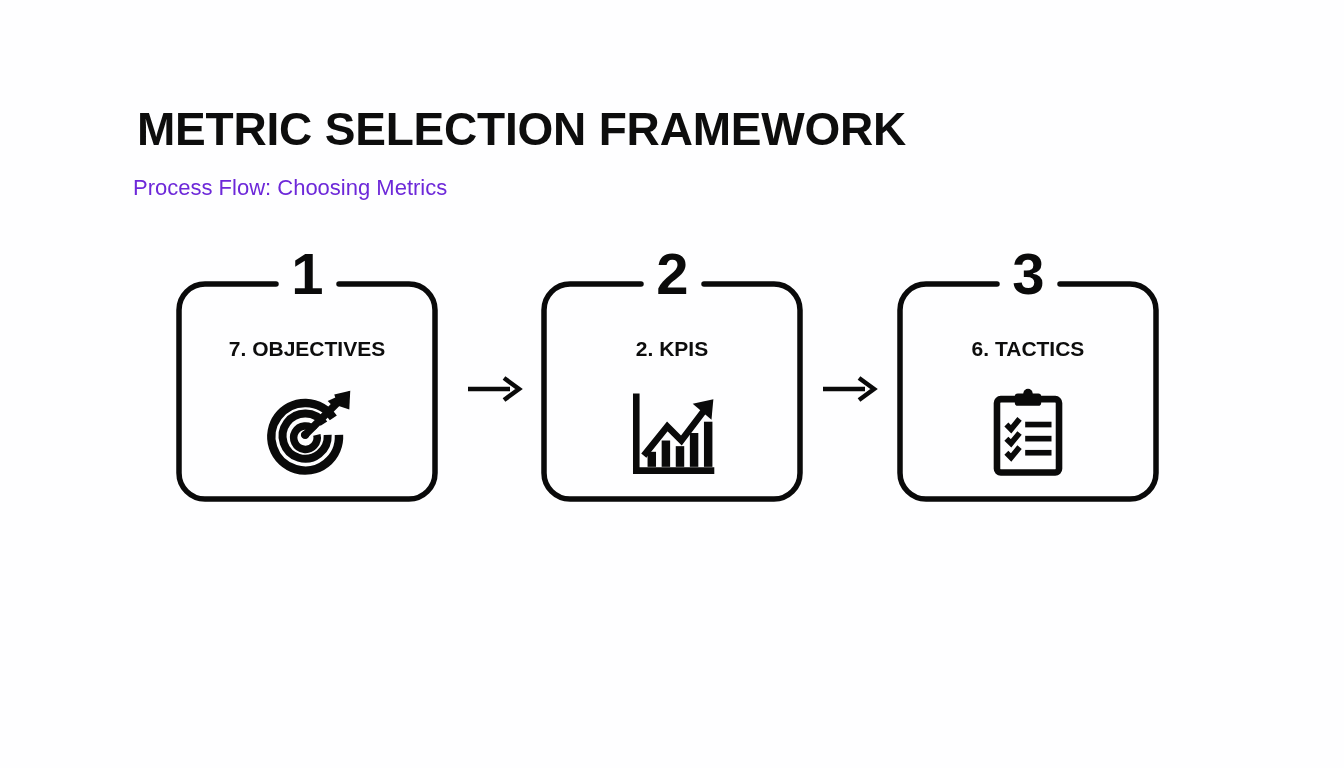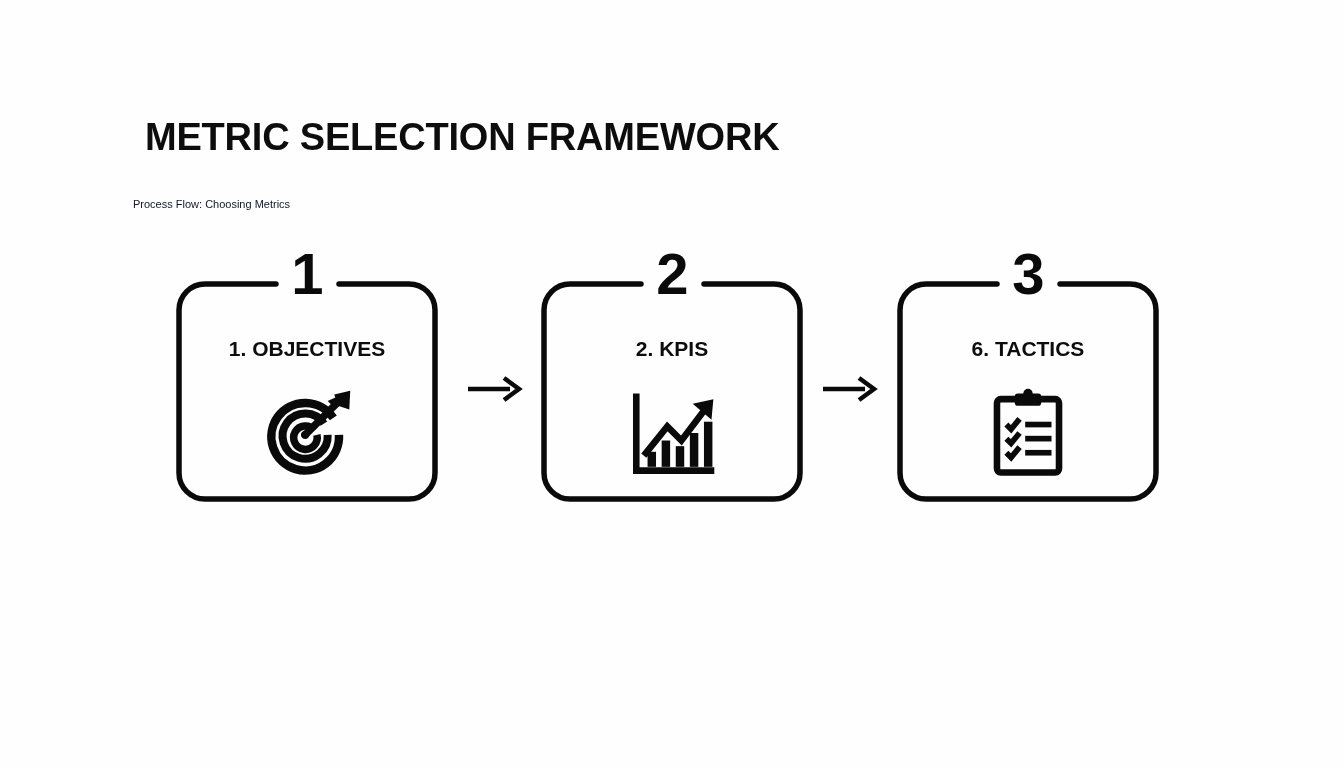--- a/index.html
+++ b/index.html
@@ -27,33 +27,33 @@
   }
 
   
   .header {
     position: absolute;
     left: 133px;
     top: 103px;
     width: 900px;
   }
   .title {
-    font-size: 38px;
+    font-size: 46px;
     font-weight: bold;
     letter-spacing: -0.2px;
     line-height: 44px;
     color: #0d0d0d;
-    margin: 12px;
+    margin: 4px;
     white-space: nowrap;
   }
   .subtitle {
-    font-size: 11px;
+    font-size: 22px;
     font-weight: normal;
     line-height: 24px;
-    color: #0f172a;
+    color: #6d28d9;
     margin: 0;
     padding-top: 21px;
     white-space: nowrap;
   }
 
   
   .flow {
     position: absolute;
     left: 0;
     top: 248px;
@@ -154,21 +154,21 @@
   <div class="flow">
 
     <div class="step step-1">
       <div class="step-box">
         <svg width="262" height="221" viewBox="0 0 262 221" fill="none" xmlns="http://www.w3.org/2000/svg" aria-hidden="true">
 
           <path d="M100 3 H29 A26 26 0 0 0 3 29 V192 A26 26 0 0 0 29 218 H233 A26 26 0 0 0 259 192 V29 A26 26 0 0 0 233 3 H163" stroke="#0a0a0a" stroke-width="5.5" stroke-linecap="round" fill="none"></path>
         </svg>
       </div>
       <div class="step-number">1</div>
-      <div class="step-label">1. OBJECTIVES</div>
+      <div class="step-label">7. OBJECTIVES</div>
       <div class="step-icon">
         <svg viewBox="0 0 100 100" xmlns="http://www.w3.org/2000/svg" aria-hidden="true">
 
           <path d="M78 34 A36 36 0 1 0 84 52" stroke="#0a0a0a" stroke-width="9" fill="none" stroke-linecap="butt"></path>
 
           <path d="M68 40 A24 24 0 1 0 72 52" stroke="#0a0a0a" stroke-width="8.5" fill="none" stroke-linecap="butt"></path>
 
           <path d="M58 47 A12.5 12.5 0 1 0 60.5 52" stroke="#0a0a0a" stroke-width="8" fill="none" stroke-linecap="butt"></path>
 
           <circle cx="48" cy="52" r="4.5" fill="#0a0a0a"></circle>

